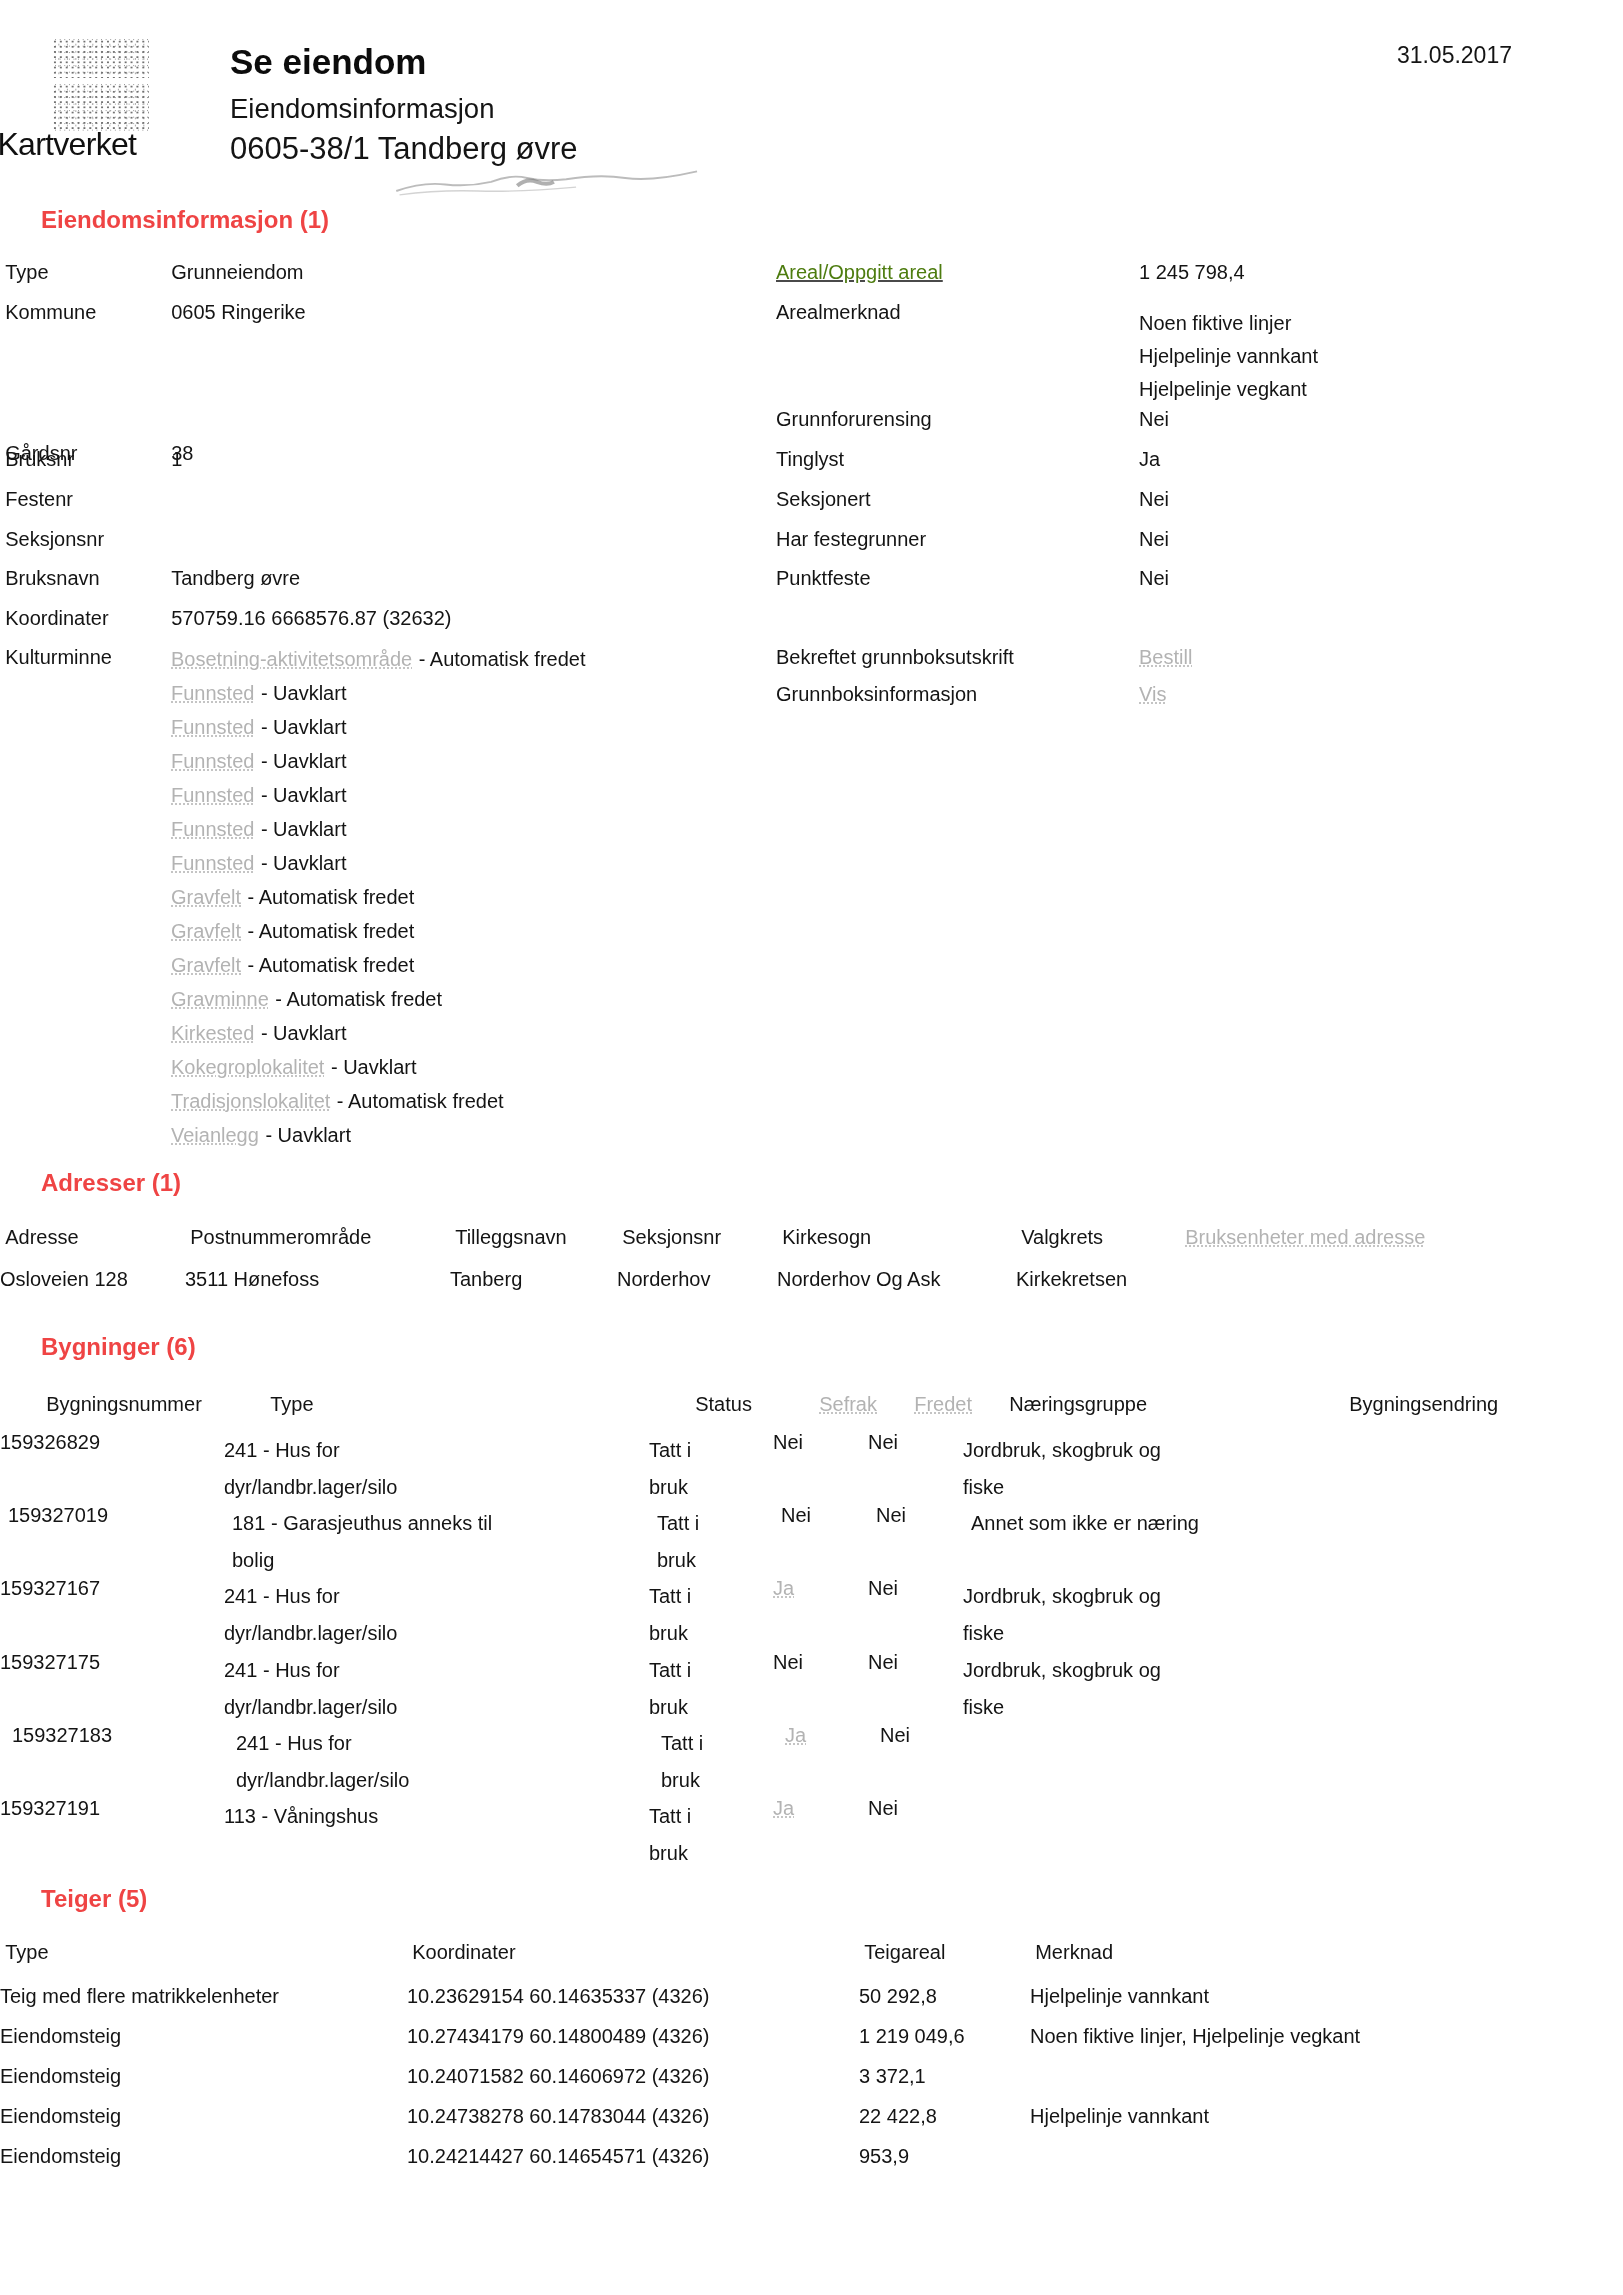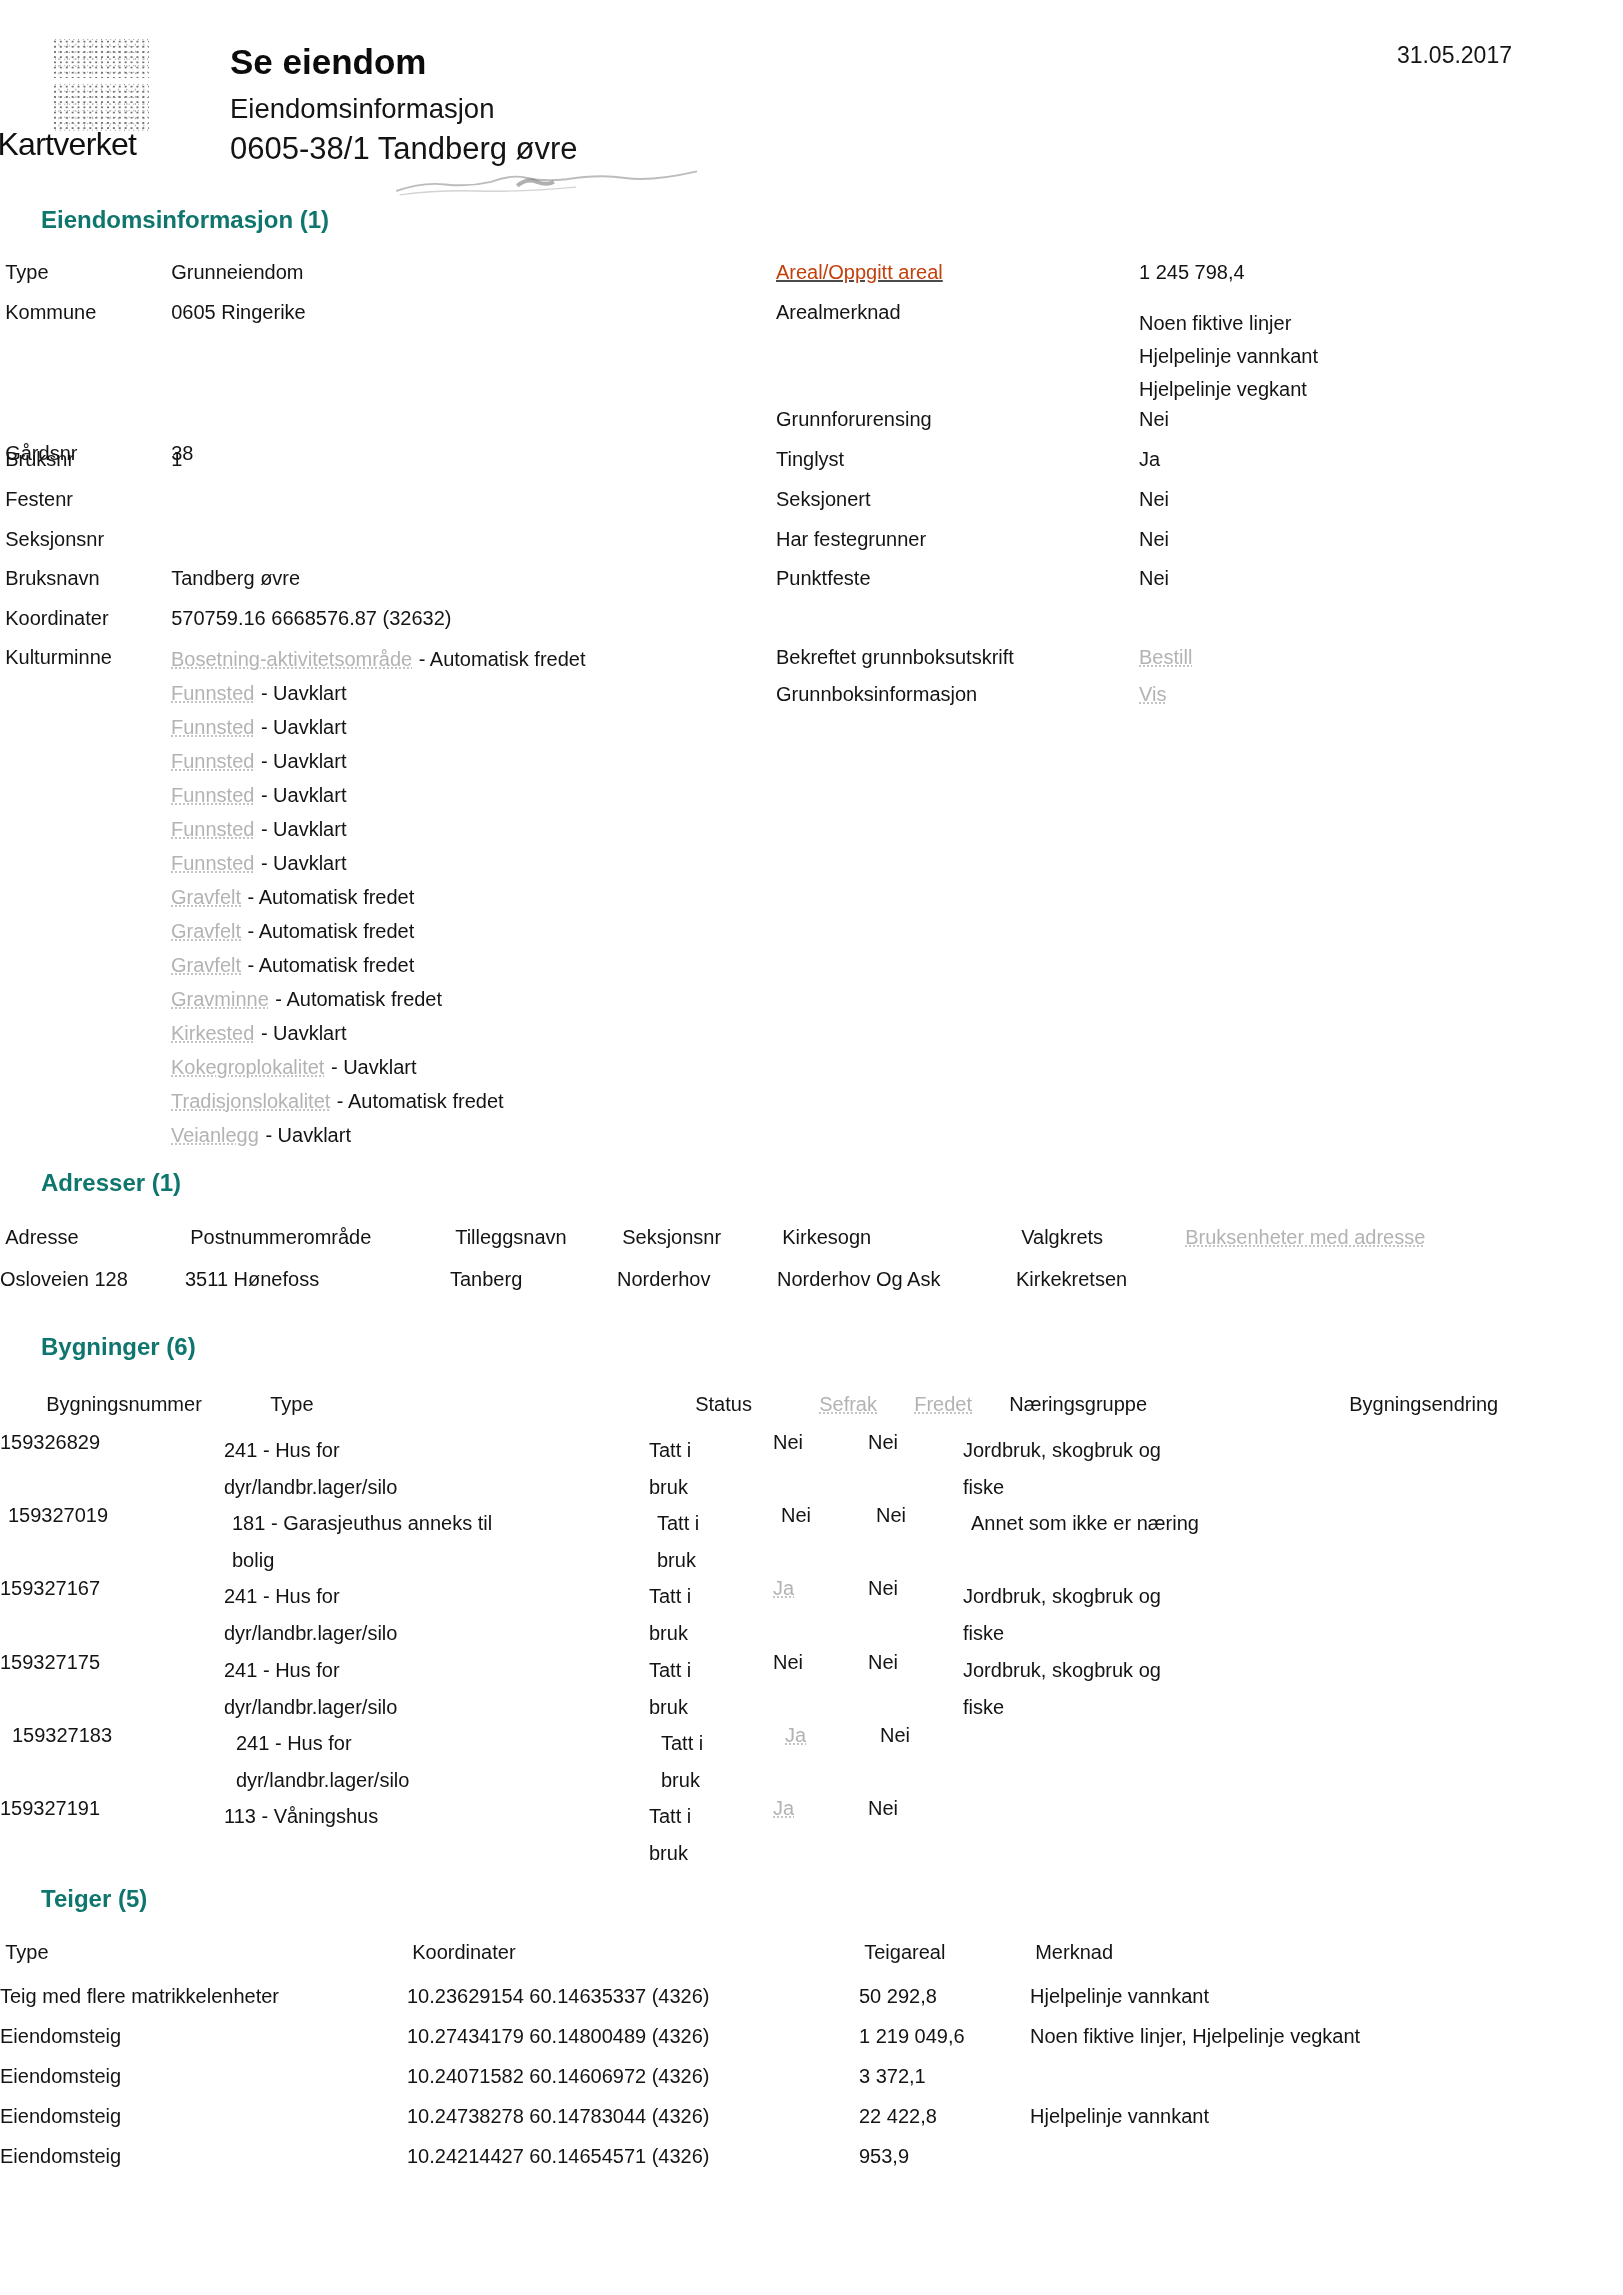--- a/index.html
+++ b/index.html
@@ -27,33 +27,33 @@
     position:absolute;left:-2.6px;top:126px;
     font-size:32px;letter-spacing:-0.7px;color:#101010;
   }
   .doc-title{position:absolute;left:230px;top:42px;font-size:35px;font-weight:bold;color:#0c0c0c;}
   .doc-subtitle{position:absolute;left:230px;top:93px;font-size:27.5px;}
   .doc-propid{position:absolute;left:230px;top:131px;font-size:31px;}
   .doc-date{position:absolute;top:42px;right:112px;font-size:23px;}
   .scribble{position:absolute;left:393px;top:166px;}
 
   
-  .section-title{position:absolute;left:41px;font-size:24px;font-weight:bold;color:#0f766e;}
+  .section-title{position:absolute;left:41px;font-size:24px;font-weight:bold;color:#ef4444;}
 
   
   .info-row{position:absolute;display:grid;font-size:20px;line-height:26px;}
   .info-row.left{left:5.2px;grid-template-columns:166px 589px;}
   .info-row.right{left:776px;grid-template-columns:363px 471px;}
   .pre{white-space:pre-line;line-height:33px;margin-top:8px;}
 
   .km-items{position:absolute;left:171px;top:642px;font-size:20px;line-height:34px;}
   .km-status{margin-left:6.5px;}
 
   
-  .link-dark{color:#c2410c;text-decoration:underline;text-decoration-color:#4a4a4a;cursor:pointer;}
+  .link-dark{color:#4d7c0f;text-decoration:underline;text-decoration-color:#4a4a4a;cursor:pointer;}
   .link.faded,.faded{color:#b3b3b3;text-decoration:underline dotted;text-decoration-color:#c4c4c4;cursor:pointer;}
 
   
   .theader,.trow{position:absolute;left:5.2px;display:grid;font-size:20px;}
   .adr-grid{grid-template-columns:185px 265px 167px 160px 239px 164px 432px;line-height:26px;}
   .bygg-grid{grid-template-columns:224px 425px 124px 95px 95px 340px 308px;line-height:37px;}
   .teig-grid{grid-template-columns:407px 452px 171px 576px;line-height:26px;}
   .cell{padding-right:9.2px;}
   .num{font-variant-numeric:tabular-nums;}
 </style>

